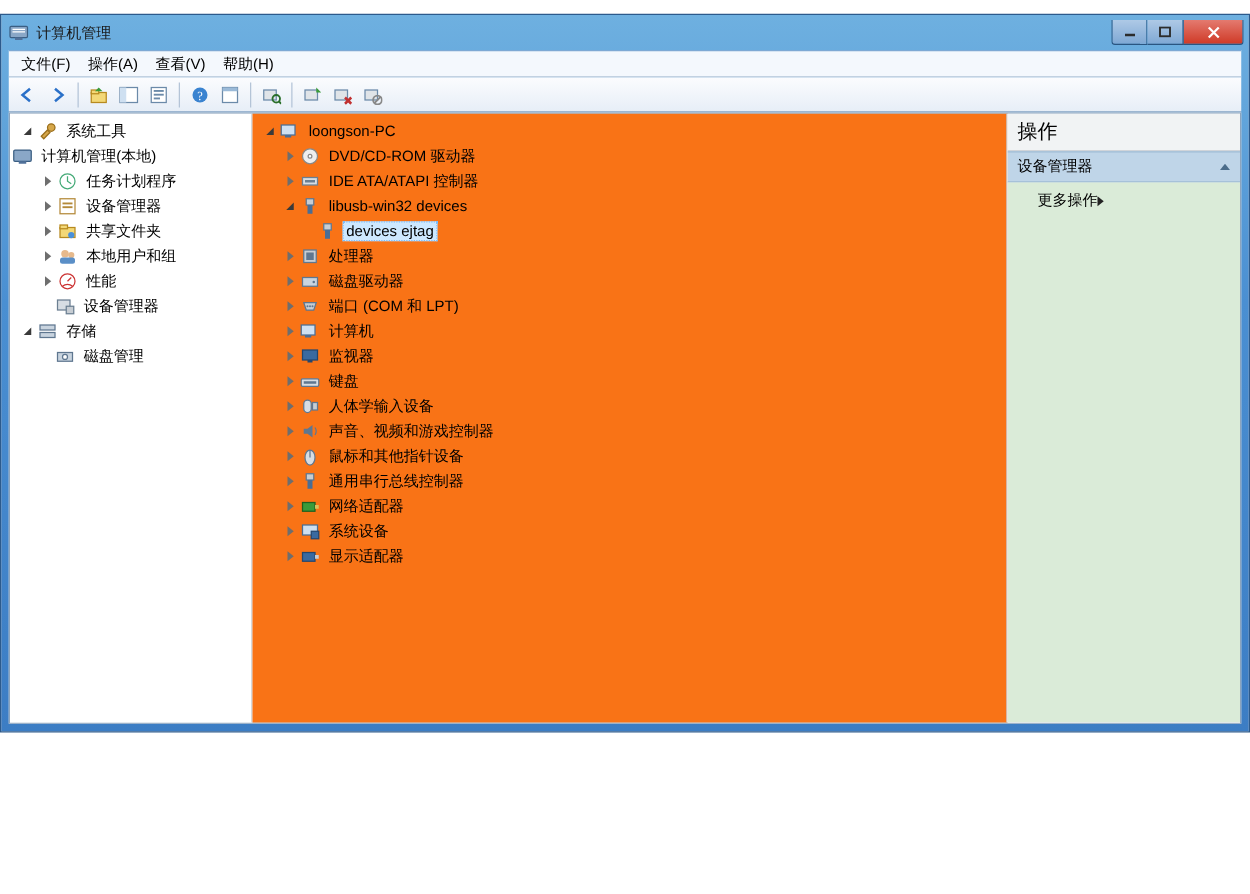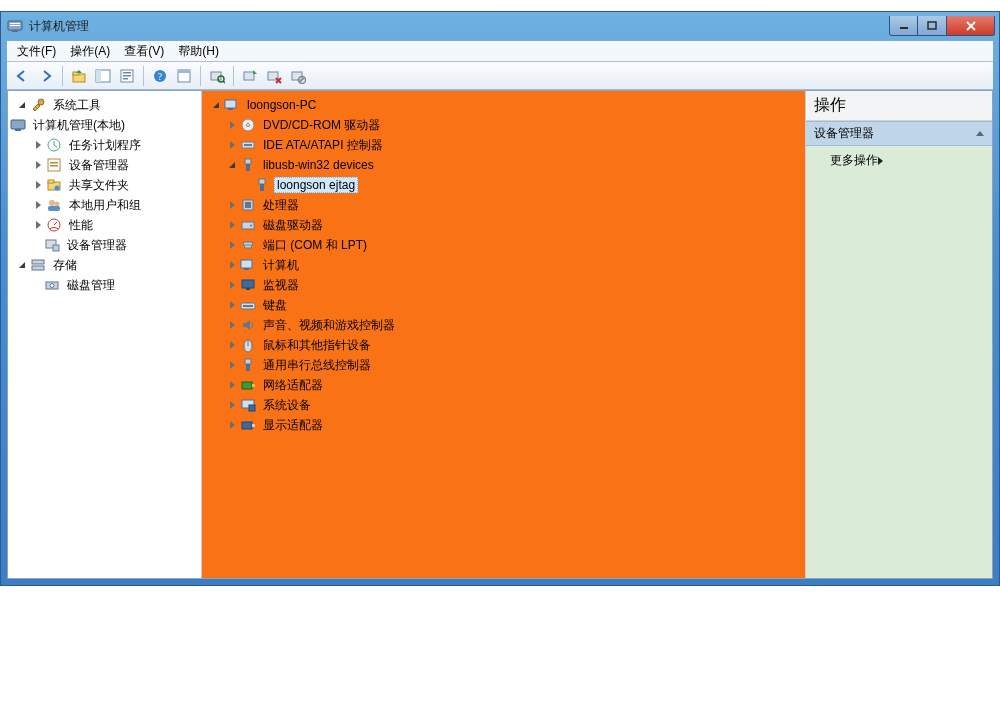--- a/index.html
+++ b/index.html
@@ -351,21 +351,21 @@
           </span>
         <span class="lbl">libusb-win32 devices</span>
       </div>
       <div class="trow selected" style="padding-left:52px">
         <span class="nico">
             <svg width="16" height="16">
               <rect x="5" y="2" width="6" height="5" fill="#c7cdd3" stroke="#5f7790"></rect>
               <rect x="6" y="7" width="4" height="7" fill="#4a6e95"></rect>
             </svg>
           </span>
-        <span class="lbl">loongson ejtag</span>
+        <span class="lbl">devices ejtag</span>
       </div>
       <div class="trow" style="padding-left:22px">
         <span class="expander">
             <span class="tri closed"></span>
           </span>
         <span class="nico">
             <svg width="16" height="16">
               <rect x="3" y="3" width="10" height="10" fill="#c7cdd3" stroke="#5f7790"></rect>
               <rect x="5" y="5" width="6" height="6" fill="#5f7790"></rect>
             </svg>
@@ -426,20 +426,32 @@
         <span class="expander">
             <span class="tri closed"></span>
           </span>
         <span class="nico">
             <svg width="16" height="16">
               <rect x="1" y="6" width="14" height="6" rx="1" fill="#d7dde3" stroke="#5f7790"></rect>
               <rect x="3" y="8" width="10" height="2" fill="#5f7790"></rect>
             </svg>
           </span>
         <span class="lbl">键盘</span>
+      </div>
+      <div class="trow" style="padding-left:22px">
+        <span class="expander">
+            <span class="tri closed"></span>
+          </span>
+        <span class="nico">
+            <svg width="16" height="16">
+              <rect x="3" y="3" width="6" height="10" rx="3" fill="#d7dde3" stroke="#5f7790"></rect>
+              <rect x="10" y="5" width="4" height="6" fill="#c7cdd3" stroke="#5f7790"></rect>
+            </svg>
+          </span>
+        <span class="lbl">人体学输入设备</span>
       </div>
       <div class="trow" style="padding-left:22px">
         <span class="expander">
             <span class="tri closed"></span>
           </span>
         <span class="nico">
             <svg width="16" height="16">
               <path d="M3 6 L6 6 L10 3 L10 13 L6 10 L3 10 Z" fill="#5f7790"></path>
               <path d="M12 5 Q14 8 12 11" fill="none" stroke="#5f7790"></path>
             </svg>

